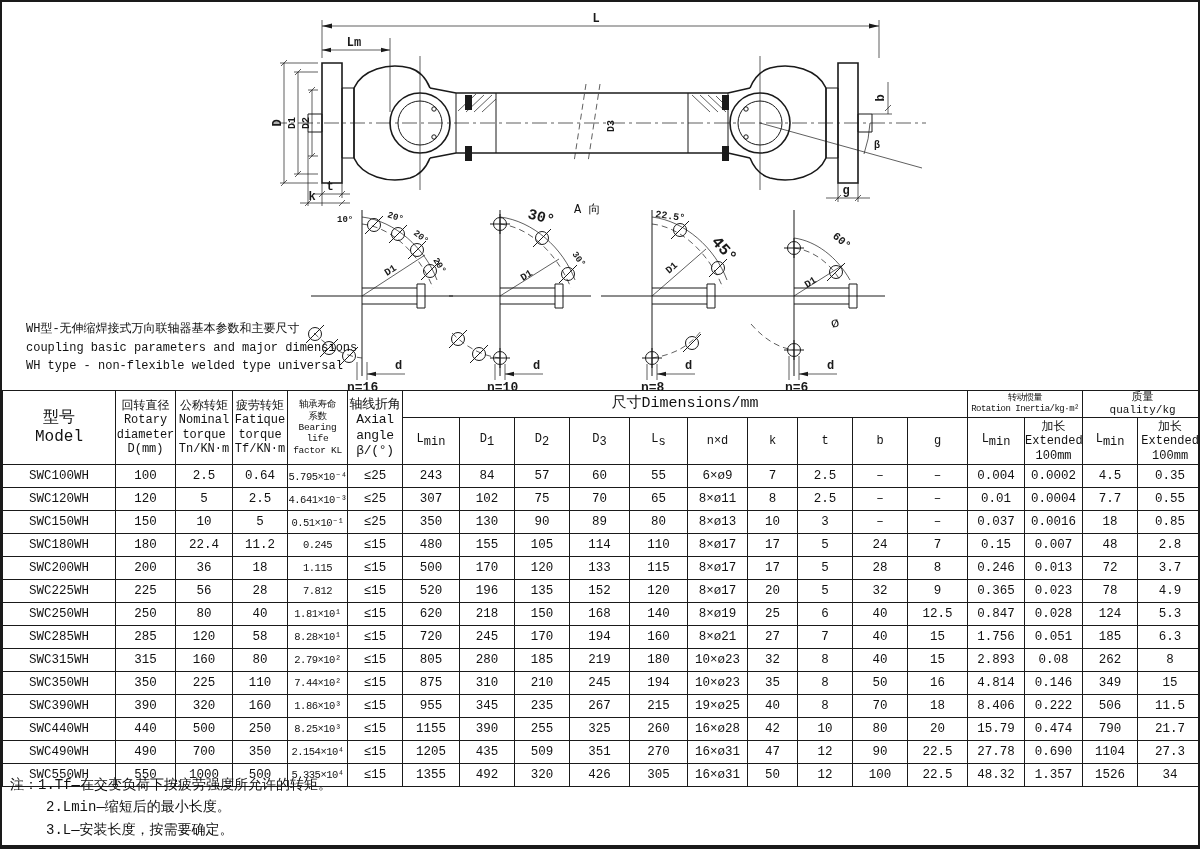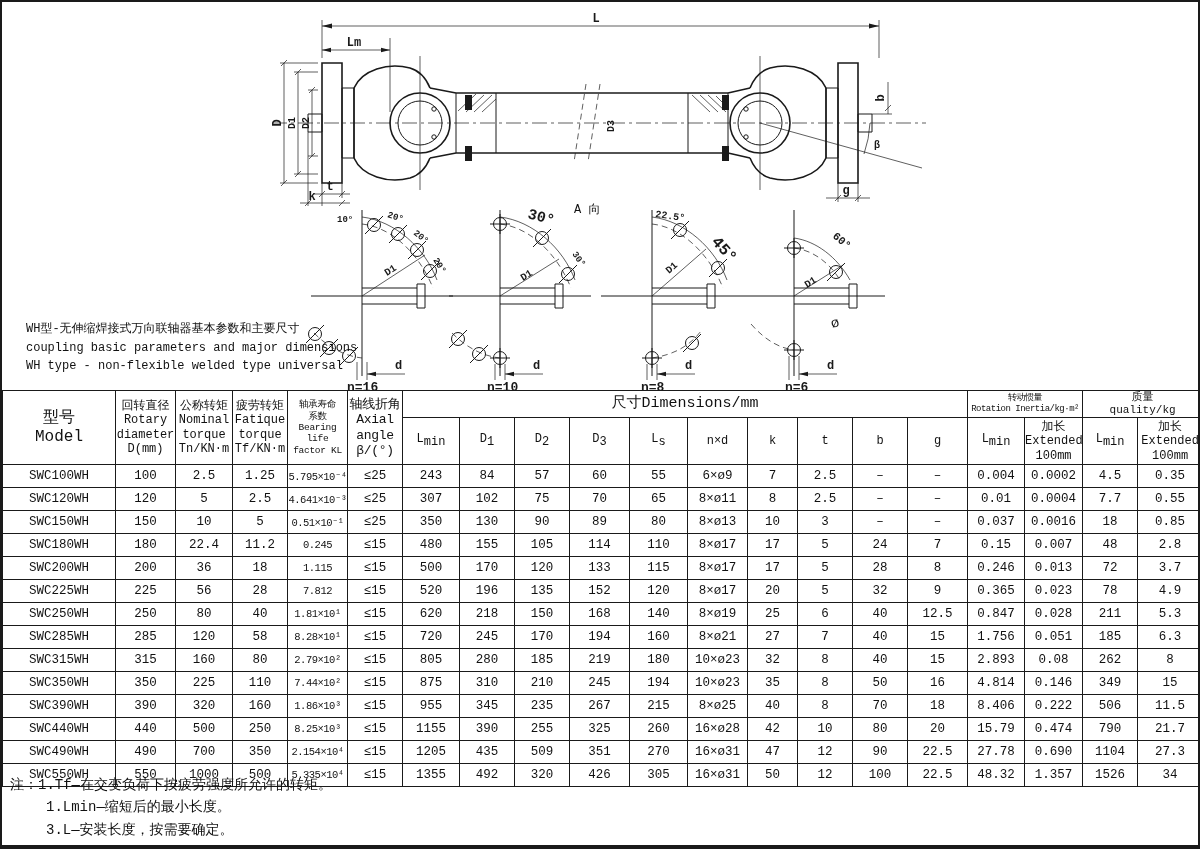--- a/index.html
+++ b/index.html
@@ -435,21 +435,21 @@
         <th class="th-ext">加长
 Extended
 100mm</th>
       </tr>
     </thead>
     <tbody>
         <tr>
           <td>SWC100WH</td>
           <td>100</td>
           <td>2.5</td>
-          <td>1.25</td>
+          <td>0.64</td>
           <td>5.795×10⁻⁴</td>
           <td>≤25</td>
           <td>243</td>
           <td>84</td>
           <td>57</td>
           <td>60</td>
           <td>55</td>
           <td>6×ø9</td>
           <td>7</td>
           <td>2.5</td>
@@ -582,21 +582,21 @@
           <td>150</td>
           <td>168</td>
           <td>140</td>
           <td>8×ø19</td>
           <td>25</td>
           <td>6</td>
           <td>40</td>
           <td>12.5</td>
           <td>0.847</td>
           <td>0.028</td>
-          <td>211</td>
+          <td>124</td>
           <td>5.3</td>
         </tr>
         <tr>
           <td>SWC285WH</td>
           <td>285</td>
           <td>120</td>
           <td>58</td>
           <td>8.28×10¹</td>
           <td>≤15</td>
           <td>720</td>
@@ -663,21 +663,21 @@
           <td>390</td>
           <td>320</td>
           <td>160</td>
           <td>1.86×10³</td>
           <td>≤15</td>
           <td>955</td>
           <td>345</td>
           <td>235</td>
           <td>267</td>
           <td>215</td>
-          <td>8×ø25</td>
+          <td>19×ø25</td>
           <td>40</td>
           <td>8</td>
           <td>70</td>
           <td>18</td>
           <td>8.406</td>
           <td>0.222</td>
           <td>506</td>
           <td>11.5</td>
         </tr>
         <tr>
@@ -744,17 +744,17 @@
           <td>48.32</td>
           <td>1.357</td>
           <td>1526</td>
           <td>34</td>
         </tr>
       </tbody>
   </table>
 
   <div class="rzh">
     <div>注：1.Tf—在交变负荷下按疲劳强度所允许的转矩。</div>
-    <div class="ind-zh">1.Lmin—缩短后的最小长度。</div>
+    <div class="ind-zh">2.Lmin—缩短后的最小长度。</div>
     <div class="ind-zh">3.L—安装长度，按需要确定。</div>
   </div>
 
 </div>
 
 </body></html>

